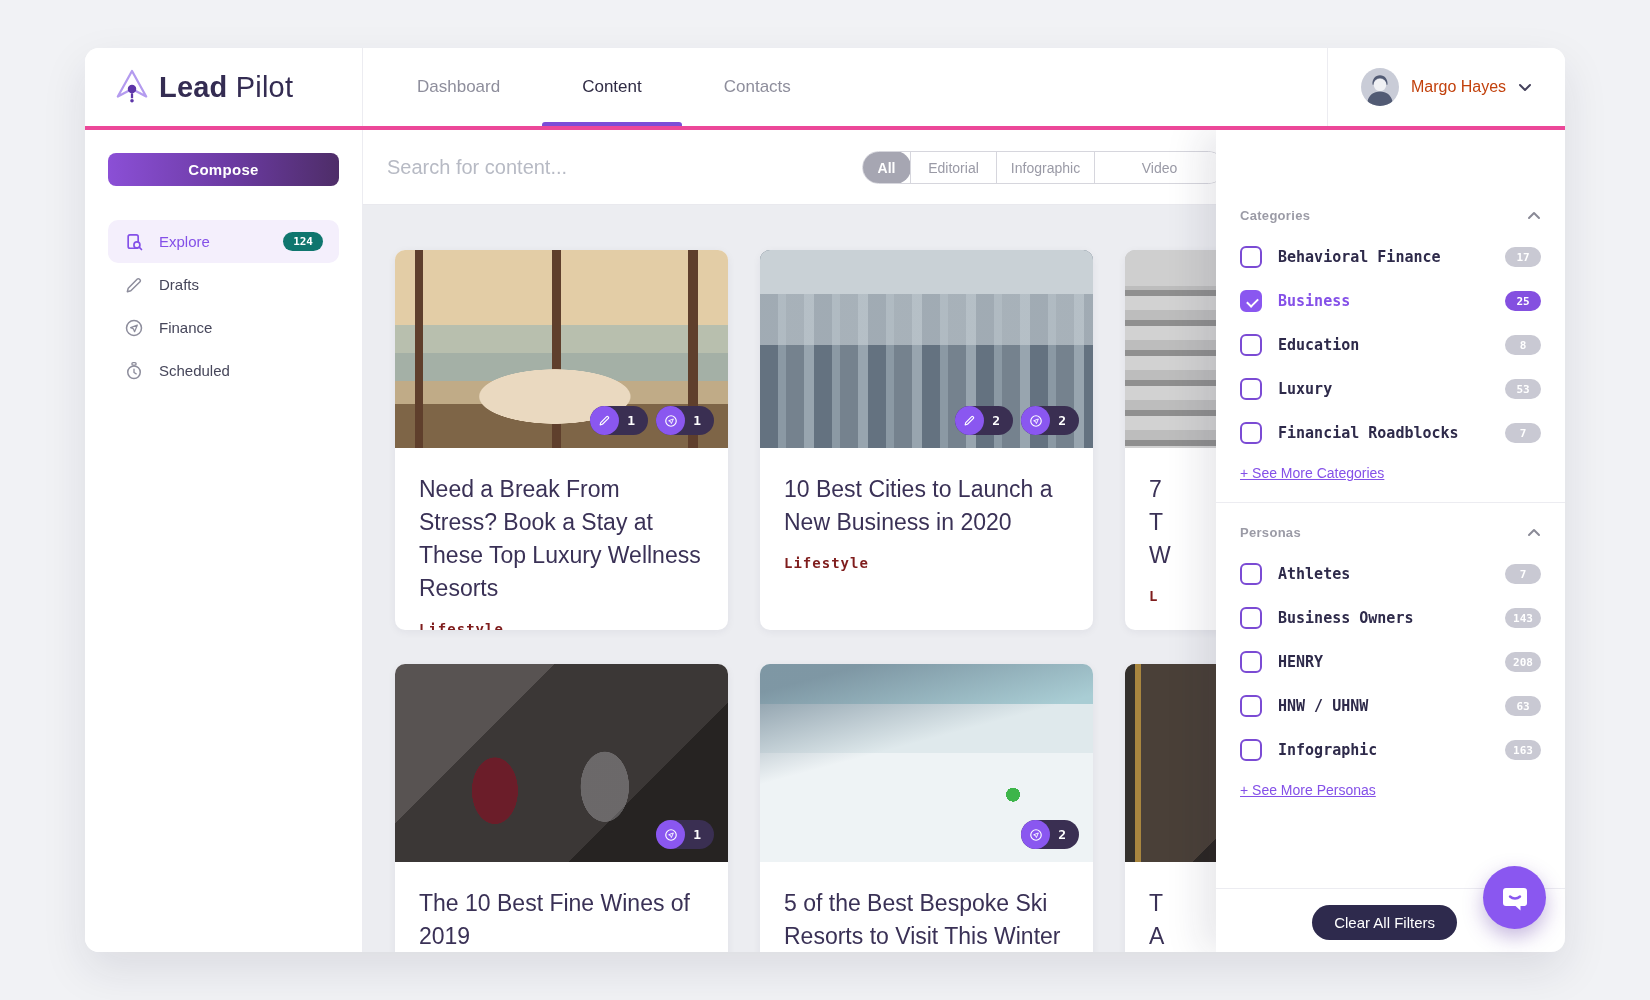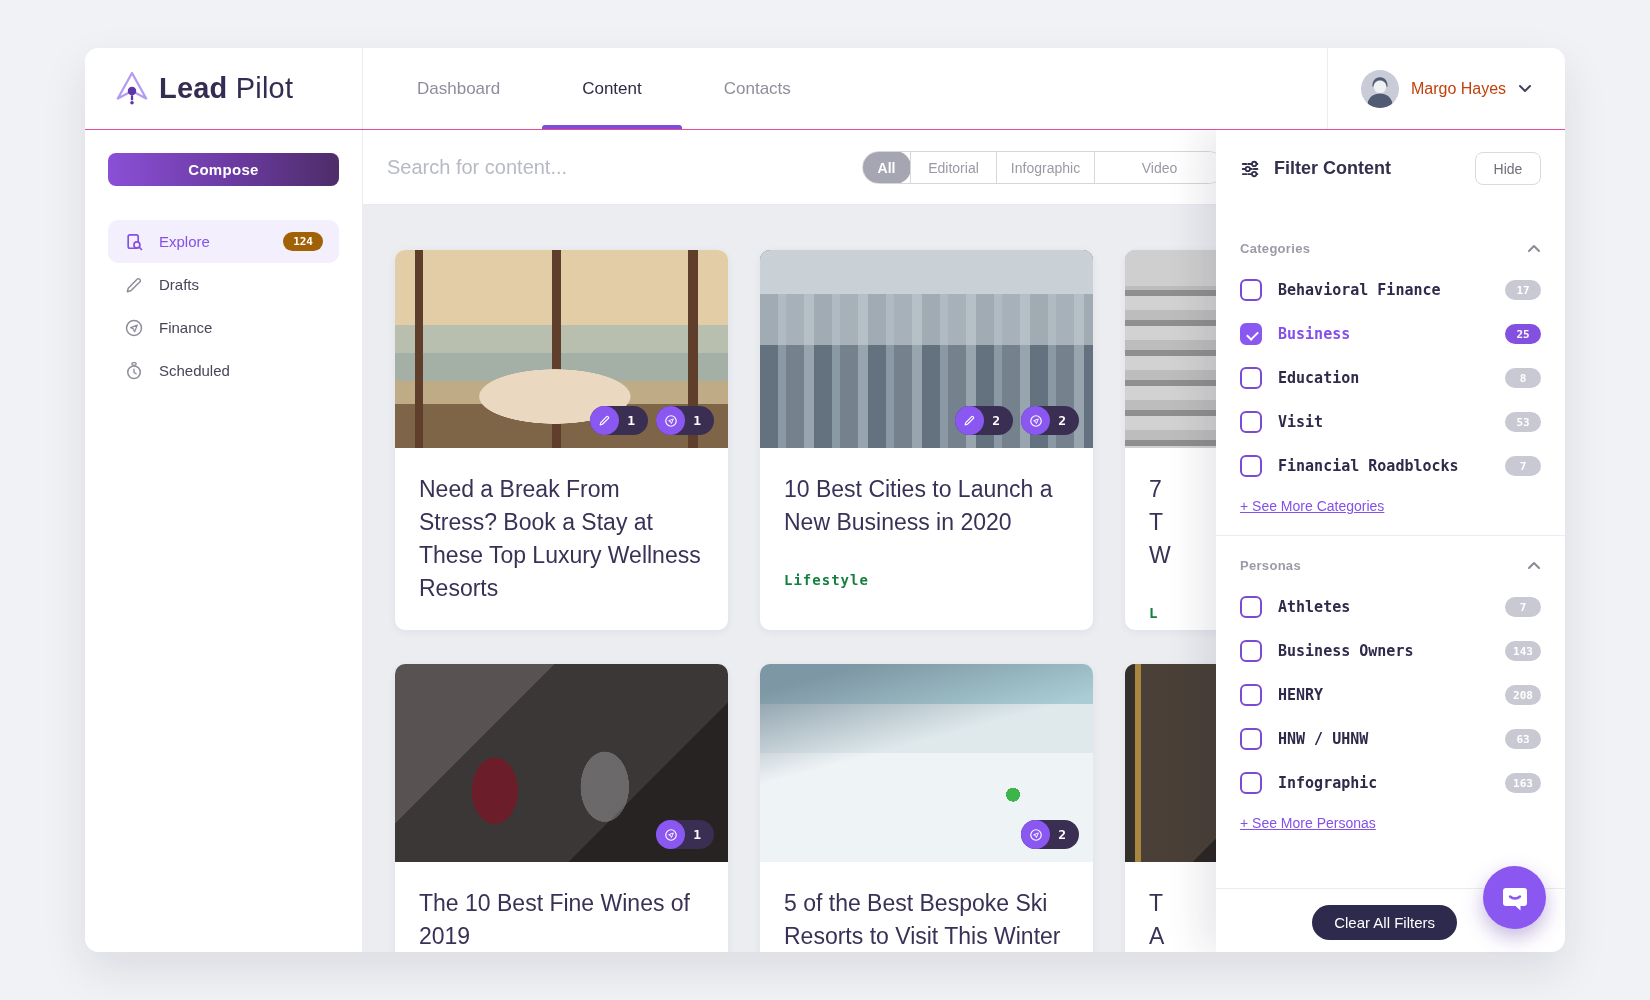--- a/index.html
+++ b/index.html
@@ -6,21 +6,21 @@
   html,body { width:1650px; height:1000px; }
   body { font-family:"Liberation Sans", sans-serif; background:#f1f2f5; position:relative; overflow:hidden; }
   .mono { font-family:"DejaVu Sans Mono", monospace; }
 
   
   .window { position:absolute; left:85px; top:48px; width:1480px; height:904px;
             background:#fff; border-radius:14px; overflow:hidden;
             box-shadow:0 18px 45px rgba(30,30,60,.10); }
 
   
-  .topbar { position:relative; height:82px; background:#fff; border-bottom:1px solid #ec4899; z-index:6; }
+  .topbar { position:relative; height:82px; background:#fff; border-bottom:4px solid #ec4899; z-index:6; }
   .logo-area { position:absolute; left:0; top:0; width:278px; height:100%; border-right:1px solid #ececf1;
                display:flex; align-items:center; padding-left:30px; gap:10px; }
   .logo-word { font-size:29px; color:#342c52; letter-spacing:.2px; }
   .logo-word b { font-weight:700; }
   .logo-word .lt { font-weight:400; }
   .tabs { position:absolute; left:332px; top:0; height:100%; display:flex; gap:82px; align-items:center; }
   .tab { font-size:17px; color:#8e8e9c; cursor:pointer; position:relative; height:100%; display:flex; align-items:center; }
   .tab.active { color:#2f2b44; font-weight:500; }
   .tab.active::after { content:""; position:absolute; bottom:0; left:50%; transform:translateX(-50%);
                        width:140px; height:4px; background:#7c4dd8; border-radius:3px 3px 0 0; }
@@ -36,21 +36,21 @@
              border-right:1px solid #ececf1; padding:23px 23px 0; z-index:2; }
   .compose-btn { width:100%; height:33px; border:none; border-radius:8px; cursor:pointer;
                  background:linear-gradient(90deg,#8b4fd6 0%,#6a3aa0 55%,#4e2d68 100%);
                  color:#fff; font-size:15px; font-weight:600; letter-spacing:.3px; font-family:inherit; }
   .side-nav { margin-top:34px; display:flex; flex-direction:column; }
   .side-item { height:43px; display:flex; align-items:center; gap:15px; padding:0 16px;
                border-radius:10px; font-size:15px; color:#46465a; cursor:pointer; }
   .side-item .s-ic { width:20px; height:20px; color:#8d8d9c; display:flex; }
   .side-item.active { background:#f4effc; color:#8450e8; }
   .side-item.active .s-ic { color:#8450e8; }
-  .side-badge { margin-left:auto; background:#a16207; color:#fff; font-size:11px; font-weight:bold;
+  .side-badge { margin-left:auto; background:#0f766e; color:#fff; font-size:11px; font-weight:bold;
                 border-radius:10px; padding:3px 10px; }
 
   
   .main { position:absolute; left:278px; right:0; top:0; bottom:0; background:#ecedf1; }
   .search-row { position:relative; height:75px; background:#fff; border-bottom:1px solid #e9e9ee; }
   .search-input { position:absolute; left:24px; top:0; height:100%; width:420px; border:none; outline:none;
                   font-size:20px; color:#3a3156; font-family:inherit; background:transparent; }
   .search-input::placeholder { color:#b7bac4; }
   .segmented { position:absolute; left:499px; top:21px; height:33px; display:flex;
                border:1px solid #d6d6dd; border-radius:17px; background:#fff; overflow:hidden; }
@@ -63,21 +63,21 @@
   
   .grid { position:absolute; left:0; right:0; top:75px; bottom:0; overflow:hidden;
           padding:45px 32px; display:grid; grid-template-columns:repeat(3,333px);
           column-gap:32px; row-gap:34px; align-content:start; }
   .card { width:333px; height:380px; background:#fff; border-radius:10px; overflow:hidden; position:relative;
           box-shadow:0 2px 8px rgba(40,40,70,.06); cursor:pointer; }
   .card-img { height:198px; position:relative; }
   .card-body { padding:25px 24px 0; }
   .card-title { font-size:23px; line-height:33px; font-weight:500; color:#3a3156; }
   .card-title .tline { display:block; }
-  .card-cat { margin-top:33px; font-size:14px; font-weight:bold; color:#15803d; letter-spacing:1px; }
+  .card-cat { margin-top:16px; font-size:14px; font-weight:bold; color:#7f1d1d; letter-spacing:1px; }
   .img-badges { position:absolute; right:14px; bottom:13px; display:flex; gap:8px; }
   .ibadge { position:relative; height:29px; background:#3a2f52; border-radius:15px;
             padding:0 13px 0 37px; display:flex; align-items:center; }
   .ibadge-ic { position:absolute; left:0; top:0; width:29px; height:29px; border-radius:50%;
                background:#8a57f0; display:flex; align-items:center; justify-content:center; color:#fff; }
   .ibadge-n { color:#fff; font-size:13px; font-weight:bold; }
 
   
   .img-wellness { background:
       radial-gradient(ellipse 125px 45px at 48% 74%, #ead9c0 0 60%, rgba(0,0,0,0) 61%),
@@ -358,32 +358,20 @@
               <span class="tline">T</span>
               <span class="tline">A</span>
             </h3>
           </div>
         </article>
 
       </div>
     </main>
 
     <aside class="filter-panel">
-      <div class="fp-head">
-        <span style="display:flex;">
-          <svg width="22" height="22" viewBox="0 0 24 24">
-            <path d="M3 6.5h18M3 12h18M3 17.5h18" stroke="#33304e" stroke-width="2" stroke-linecap="round" stroke-dasharray="4 2"></path>
-            <circle cx="15.5" cy="6.5" r="2.4" fill="#fff" stroke="#33304e" stroke-width="2"></circle>
-            <circle cx="8.5" cy="12" r="2.4" fill="#fff" stroke="#33304e" stroke-width="2"></circle>
-            <circle cx="15.5" cy="17.5" r="2.4" fill="#fff" stroke="#33304e" stroke-width="2"></circle>
-          </svg>
-        </span>
-        <span class="fp-title">Filter Content</span>
-        <button class="hide-btn">Hide</button>
-      </div>
 
       
       <div class="section-head">
         <span class="section-label">Categories</span>
         <span class="collapse">
           <svg width="14" height="9" viewBox="0 0 14 9">
               <path d="M2 7l5-5 5 5" fill="none" stroke="#8a8a96" stroke-width="2" stroke-linecap="round" stroke-linejoin="round"></path>
             </svg>
         </span>
       </div>
@@ -398,21 +386,21 @@
         <span class="f-label mono">Business</span>
         <span class="f-count mono">25</span>
       </div>
       <div class="f-row">
         <span class="cbx"></span>
         <span class="f-label mono">Education</span>
         <span class="f-count mono">8</span>
       </div>
       <div class="f-row">
         <span class="cbx"></span>
-        <span class="f-label mono">Visit</span>
+        <span class="f-label mono">Luxury</span>
         <span class="f-count mono">53</span>
       </div>
       <div class="f-row">
         <span class="cbx"></span>
         <span class="f-label mono">Financial Roadblocks</span>
         <span class="f-count mono">7</span>
       </div>
       <span class="more-link">+ See More Categories</span>
 
       <div class="fp-divider"></div>

